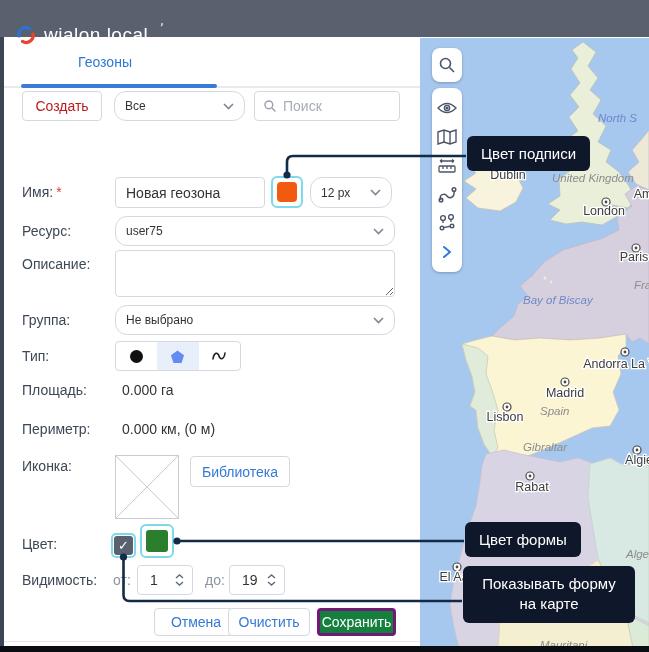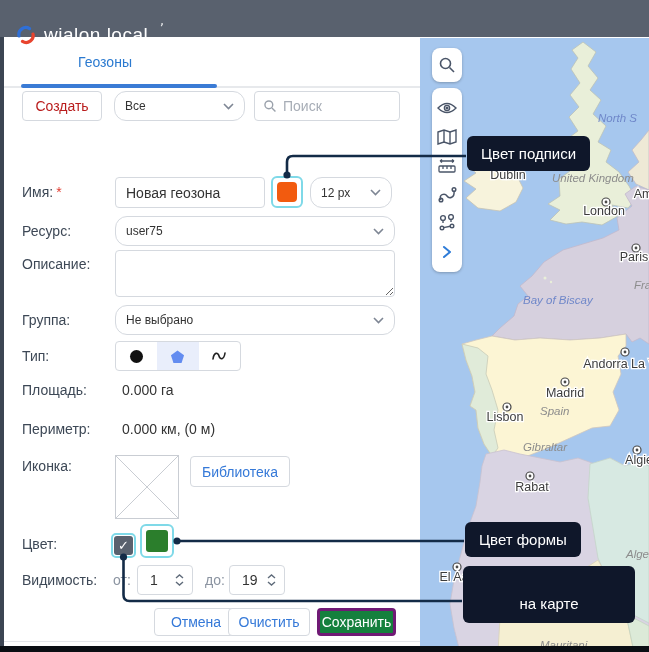--- a/index.html
+++ b/index.html
@@ -372,15 +372,15 @@
   <g fill="#132b47">
     <circle cx="287" cy="175" r="3.6"></circle>
     <circle cx="177" cy="541" r="3.6"></circle>
     <circle cx="123.5" cy="557" r="3.6"></circle>
   </g>
 </svg>
 
 <div class="tooltip" style="left:467px; top:136px;">Цвет подписи</div>
 <div class="tooltip" style="left:465px; top:522px;">Цвет формы</div>
 <div class="tooltip multi" style="left:463px; top:566px; width:172px;">
-  <br>
+  <span>Показывать форму</span><br>
   <span>на карте</span>
 </div>
 
 </body></html>

